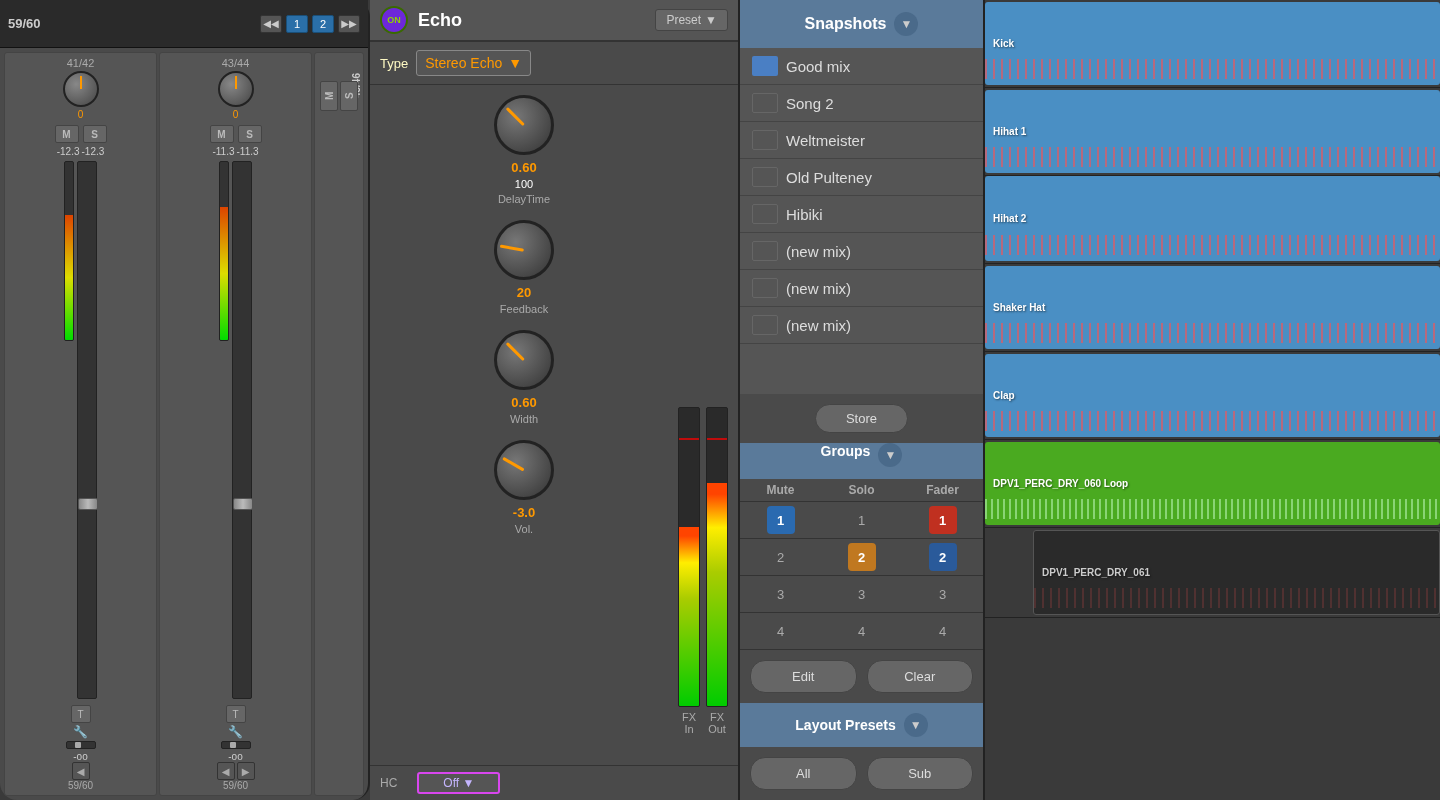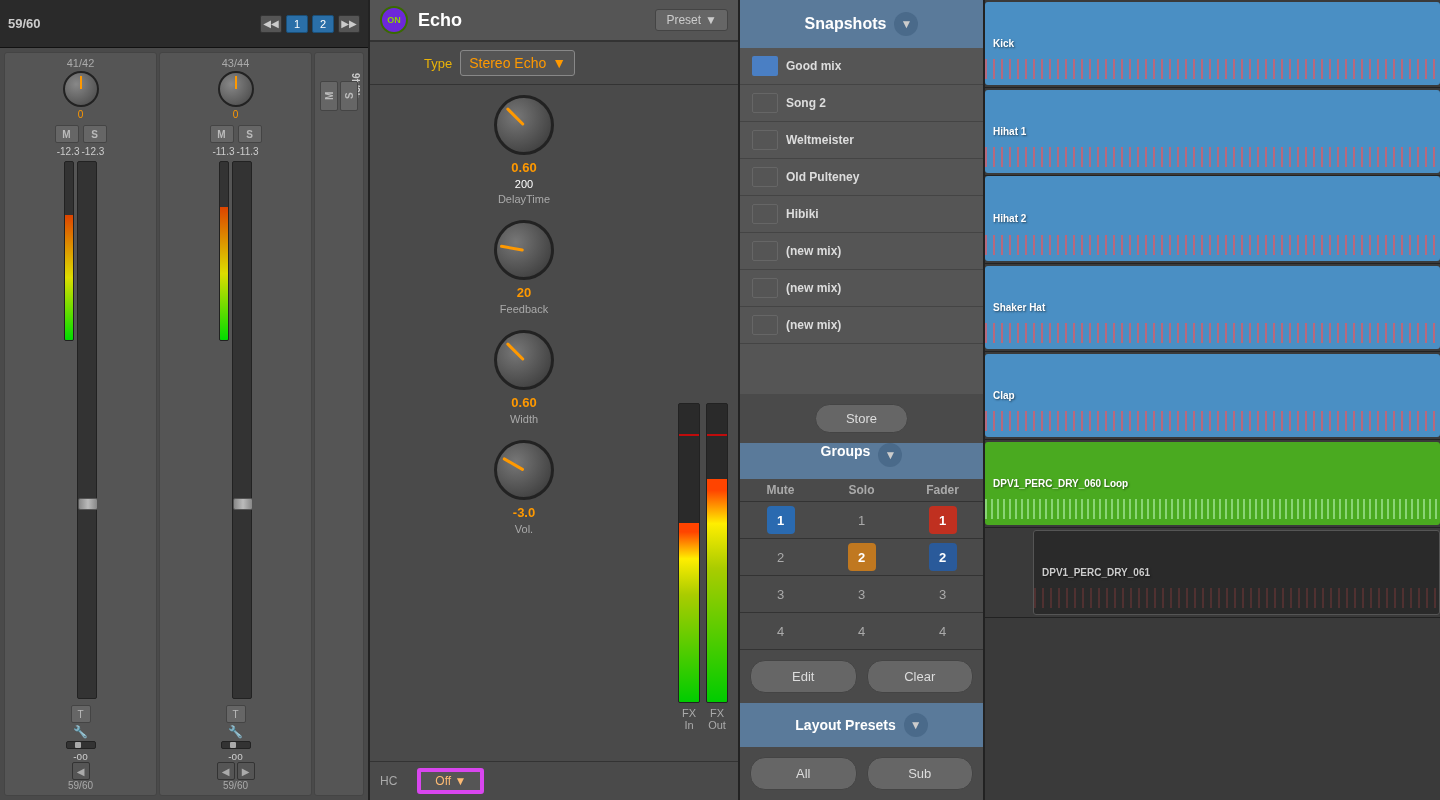--- a/index.html
+++ b/index.html
@@ -15,20 +15,21 @@
 
     
     .mixer-section {
       width: 370px;
       height: 800px;
       background: #4a4a4a;
       display: flex;
       flex-direction: column;
       border-right: 2px solid #222;
       flex-shrink: 0;
+      border-radius: 17px;
     }
 
     .mixer-top-bar {
       background: #2a2a2a;
       height: 48px;
       display: flex;
       align-items: center;
       justify-content: space-between;
       padding: 0 8px;
       border-bottom: 1px solid #111;
@@ -268,23 +269,22 @@
 
     .fx-type-row {
       display: flex;
       align-items: center;
       gap: 8px;
       padding: 8px 10px;
       border-bottom: 1px solid #333;
     }
 
     .type-label {
-      color: #eab308;
+      color: #fef9c3;
       font-size: 13px;
-      margin-left: 44px;
     }
 
     .type-select {
       background: #555;
       border: 1px solid #888;
       border-radius: 3px;
       color: #f90;
       font-size: 14px;
       padding: 4px 8px;
       cursor: pointer;
@@ -400,25 +400,25 @@
       border-top: 1px solid #333;
     }
 
     .hc-label {
       color: #aaa;
       font-size: 12px;
     }
 
     .hc-select {
       background: #555;
-      border: 4px solid #d946ef;
+      border: 2px solid #d946ef;
       border-radius: 3px;
-      color: #fdba74;
+      color: #c4b5fd;
       font-size: 12px;
-      padding: 2px 14px;
+      padding: 2px 24px;
       cursor: pointer;
     }
 
     
     .snapshots-panel {
       width: 245px;
       height: 800px;
       background: #4a4a4a;
       display: flex;
       flex-direction: column;
@@ -473,22 +473,21 @@
 
     .snapshot-color {
       width: 26px;
       height: 20px;
       border-radius: 2px;
       flex-shrink: 0;
     }
 
     .snapshot-name {
       color: #ddd;
-      font-size: 12px;
-      font-weight: bold;
+      font-size: 15px;
     }
 
     .store-btn {
       background: #666;
       border: 1px solid #444;
       border-radius: 15px;
       color: #ddd;
       font-size: 13px;
       padding: 6px 30px;
       cursor: pointer;
@@ -877,21 +876,21 @@
   </div>
 
   <div class="fx-controls">
     <div class="fx-knobs">
 
       <div class="fx-knob-row">
         <div class="fx-knob">
           <div class="fx-knob-indicator" style="transform: translateX(-50%) rotate(-45deg);"></div>
         </div>
         <div class="fx-knob-val">0.60</div>
-        <div class="fx-knob-val2">200</div>
+        <div class="fx-knob-val2">100</div>
         <div class="fx-knob-label">DelayTime</div>
       </div>
 
       <div class="fx-knob-row">
         <div class="fx-knob">
           <div class="fx-knob-indicator" style="transform: translateX(-50%) rotate(-80deg);"></div>
         </div>
         <div class="fx-knob-val">20</div>
         <div class="fx-knob-label">Feedback</div>
       </div>

